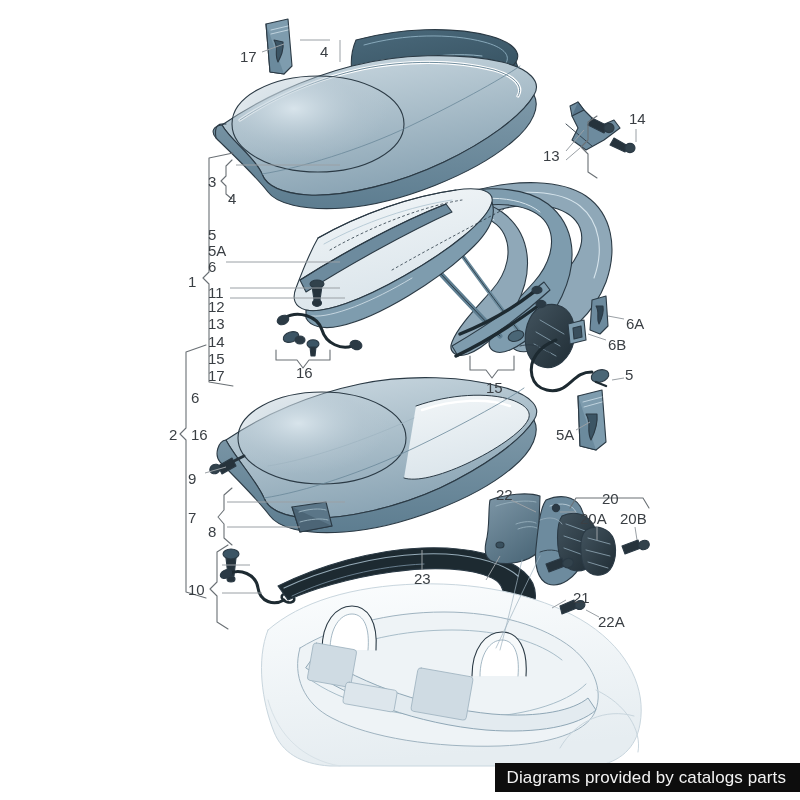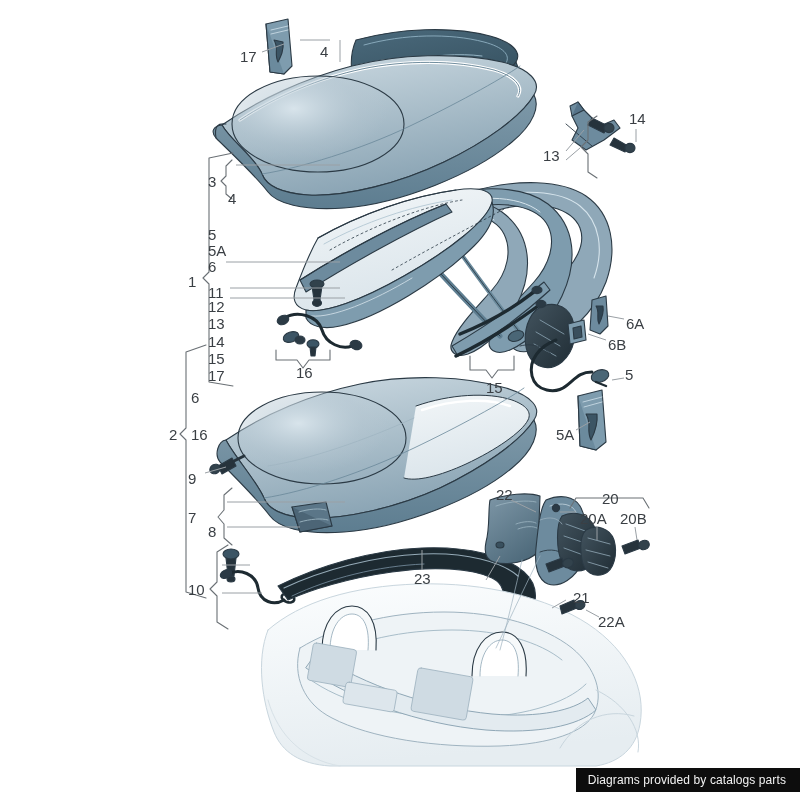--- a/index.html
+++ b/index.html
@@ -2,21 +2,21 @@
 <html><head>
 <meta charset="utf-8">
 <title>Convertible Top Parts Diagram</title>
 <style>
   html,body{margin:0;padding:0;background:#ffffff;}
   body{width:800px;height:800px;overflow:hidden;
        font-family:"Liberation Sans","DejaVu Sans",sans-serif;}
   #stage{position:relative;width:800px;height:800px;background:#ffffff;}
   #diagram{position:absolute;left:0;top:0;width:800px;height:800px;}
   .wm{position:absolute;right:0;bottom:8px;background:#0d0d0d;color:#f2f2f2;
-      font-size:12px;letter-spacing:.1px;padding:6px 14px 6px 12px;
+      font-size:17px;letter-spacing:.1px;padding:6px 14px 6px 12px;
       line-height:1;white-space:nowrap;}
 </style>
 </head>
 <body>
 
 <div id="stage">
 
 <svg id="diagram" viewBox="0 0 800 800" xmlns="http://www.w3.org/2000/svg">
   <defs>
     <linearGradient id="gRoofTop" x1="0" y1="0" x2="0.4" y2="1">

